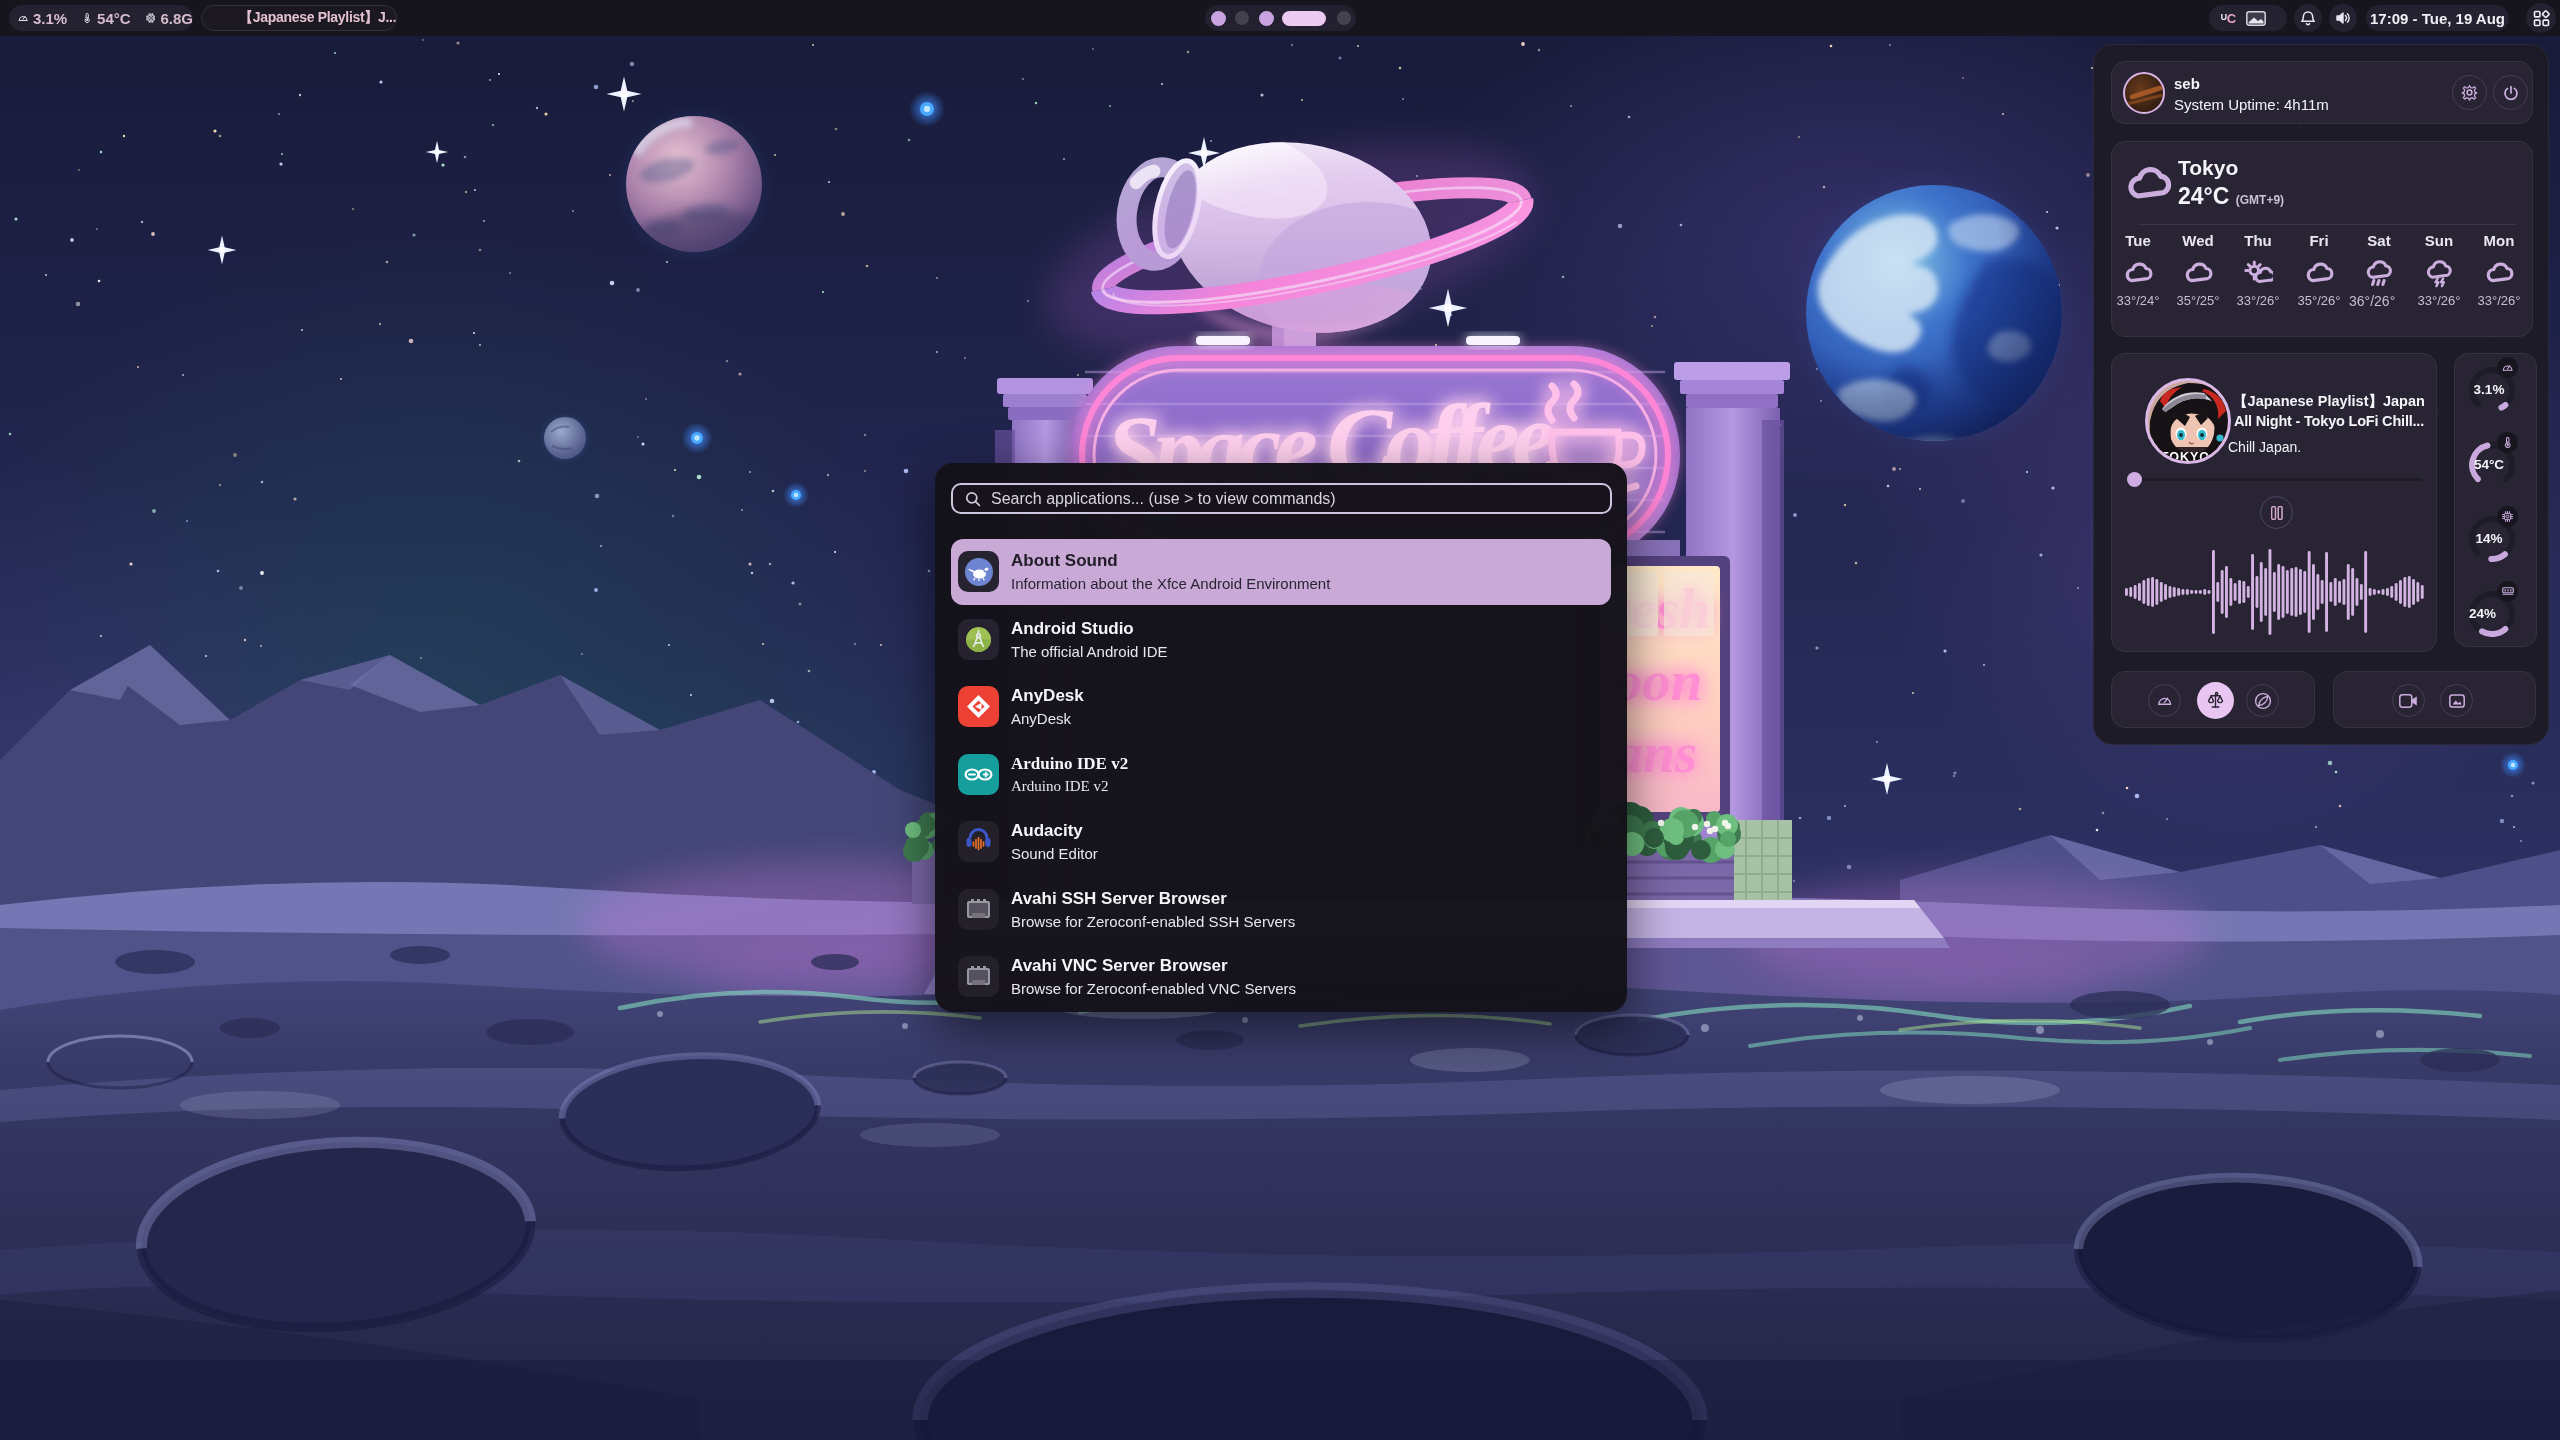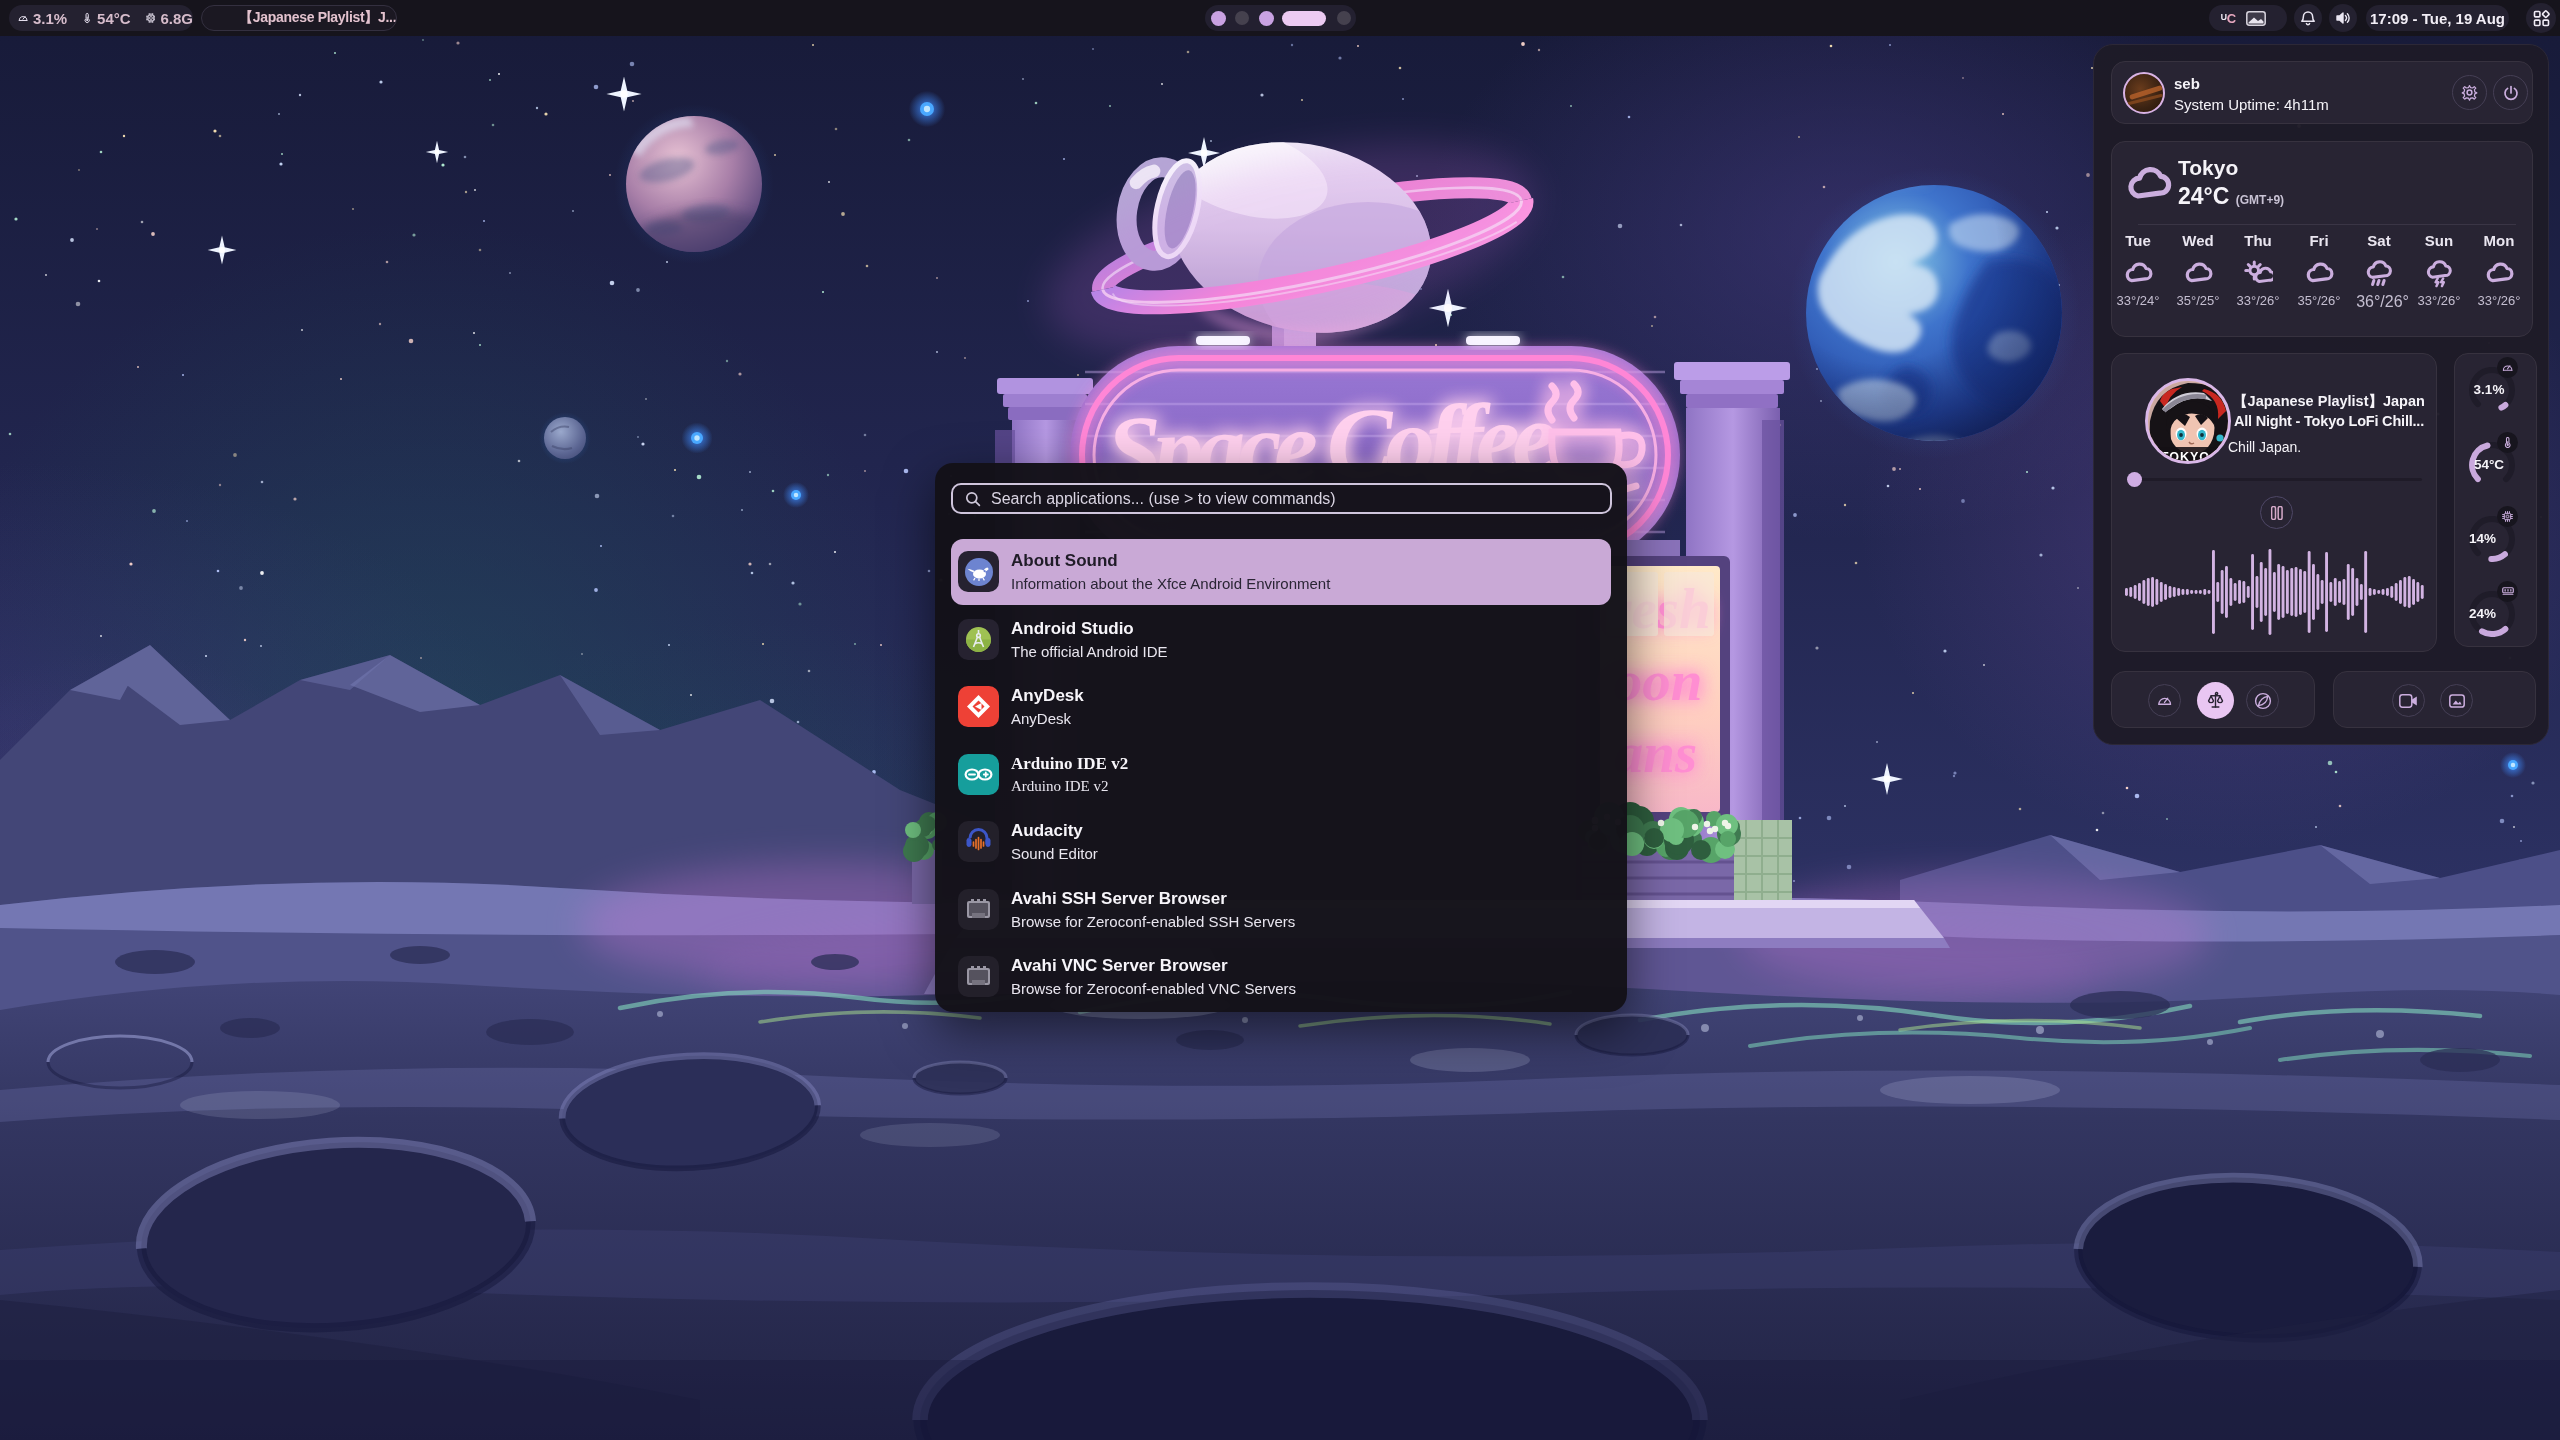--- a/index.html
+++ b/index.html
@@ -1153,21 +1153,21 @@
       <div class="abs" style="left:177px;top:90px;width:60px;text-align:center;color:#eae6f0;font-size:15px;font-weight:bold">Fri</div>
       <div class="abs" style="left:192px;top:118px"><svg width="30" height="25" viewBox="0 0 24 20" fill="none" style="">
           <path d="M7 16.5 a4.5 4.5 0 0 1 .8-8.9 a5.6 5.6 0 0 1 10.6-.9 a4.2 4.2 0 0 1 -.6 8.4 z" stroke="#cbaede" stroke-width="2.6" stroke-linejoin="round" stroke-linecap="round"></path>
         </svg></div>
       <div class="abs" style="left:177px;top:151px;width:60px;text-align:center;color:#c4bed0;font-size:13px">35°/26°</div>
       <div class="abs" style="left:237px;top:90px;width:60px;text-align:center;color:#eae6f0;font-size:15px;font-weight:bold">Sat</div>
       <div class="abs" style="left:252px;top:118px"><svg width="30" height="27" viewBox="0 0 23 21" fill="none" style="">
           <path d="M6.4 13.5 a4.1 4.1 0 0 1 .7-8.1 a5.1 5.1 0 0 1 9.7-.8 a3.8 3.8 0 0 1 -.5 7.6 z" stroke="#cbaede" stroke-width="2.4" stroke-linejoin="round"></path>
           <path d="M7.5 16 L6.5 19 M11.5 16 L10.5 19 M15.5 16 L14.5 19" stroke="#cbaede" stroke-width="2.4" stroke-linecap="round"></path>
         </svg></div>
-      <div class="abs" style="left:237px;top:151px;width:60px;text-align:right;color:#c4bed0;font-size:16px">36°/26°</div>
+      <div class="abs" style="left:237px;top:151px;width:60px;text-align:left;color:#c4bed0;font-size:14px">36°/26°</div>
       <div class="abs" style="left:297px;top:90px;width:60px;text-align:center;color:#eae6f0;font-size:15px;font-weight:bold">Sun</div>
       <div class="abs" style="left:312px;top:118px"><svg width="30" height="28" viewBox="0 0 23 22" fill="none" style="">
           <path d="M6.4 13.5 a4.1 4.1 0 0 1 .7-8.1 a5.1 5.1 0 0 1 9.7-.8 a3.8 3.8 0 0 1 -.5 7.6 z" stroke="#cbaede" stroke-width="2.4" stroke-linejoin="round"></path>
           <path d="M10.5 14.5 L8.8 17.5 H11 L9.5 20.5 M14.8 14.5 L13.1 17.5 H15.3 L13.8 20.5" stroke="#cbaede" stroke-width="1.9" stroke-linecap="round" stroke-linejoin="round"></path>
         </svg></div>
       <div class="abs" style="left:297px;top:151px;width:60px;text-align:center;color:#c4bed0;font-size:13px">33°/26°</div>
       <div class="abs" style="left:357px;top:90px;width:60px;text-align:center;color:#eae6f0;font-size:15px;font-weight:bold">Mon</div>
       <div class="abs" style="left:372px;top:118px"><svg width="30" height="25" viewBox="0 0 24 20" fill="none" style="">
           <path d="M7 16.5 a4.5 4.5 0 0 1 .8-8.9 a5.6 5.6 0 0 1 10.6-.9 a4.2 4.2 0 0 1 -.6 8.4 z" stroke="#cbaede" stroke-width="2.6" stroke-linejoin="round" stroke-linecap="round"></path>
         </svg></div>
@@ -1303,21 +1303,21 @@
         <svg width="11" height="11" viewBox="0 0 16 16" fill="none" style="">
           <path d="M6.5 2.5 a1.8 1.8 0 0 1 3.6 0 V9 a3.4 3.4 0 1 1 -3.6 0z" stroke="#cbaede" stroke-width="1.5"></path>
           <circle cx="8.3" cy="11.4" r="1.7" fill="#cbaede"></circle>
           <path d="M8.3 10.5 V6" stroke="#cbaede" stroke-width="1.5"></path>
         </svg>
       </div>
       <div class="abs" style="left:14px;top:162.0px"><svg width="46" height="46" viewBox="0 0 46 46" fill="none" style="">
           <path d="M8.9 37.1 A20 20 0 1 1 37.1 37.1" stroke="#1f1c29" stroke-width="6" fill="none" stroke-linecap="round"></path>
           <path d="M35.9 38.3 A20 20 0 0 1 22.3 43.0" stroke="#c9a9dd" stroke-width="6" fill="none" stroke-linecap="round"></path>
         </svg></div>
-      <div class="abs wht" style="left:14px;top:177.0px;width:40px;text-align:left;font-size:13.5px;font-weight:bold">14%</div>
+      <div class="abs wht" style="left:14px;top:177.0px;width:40px;text-align:center;font-size:13.5px;font-weight:bold">14%</div>
       <div class="abs" style="left:42px;top:152.0px;width:21px;height:21px;border-radius:50%;background:#17151e;display:flex;align-items:center;justify-content:center">
         <svg width="11" height="11" viewBox="0 0 16 16" fill="none" style="">
           <rect x="3.4" y="3.4" width="9.2" height="9.2" rx="1.6" stroke="#cbaede" stroke-width="1.4"></rect>
           <rect x="6" y="6" width="4" height="4" rx="0.8" stroke="#cbaede" stroke-width="1.4"></rect>
           <path d="M5.2 0.8 V3.2 M5.2 12.8 V15.2 M0.8 5.2 H3.2 M12.8 5.2 H15.2" stroke="#cbaede" stroke-width="1.4" stroke-linecap="round"></path>
           <path d="M8 0.8 V3.2 M8 12.8 V15.2 M0.8 8 H3.2 M12.8 8 H15.2" stroke="#cbaede" stroke-width="1.4" stroke-linecap="round"></path>
           <path d="M10.8 0.8 V3.2 M10.8 12.8 V15.2 M0.8 10.8 H3.2 M12.8 10.8 H15.2" stroke="#cbaede" stroke-width="1.4" stroke-linecap="round"></path>
         </svg>
       </div>
       <div class="abs" style="left:14px;top:236.5px"><svg width="46" height="46" viewBox="0 0 46 46" fill="none" style="">

